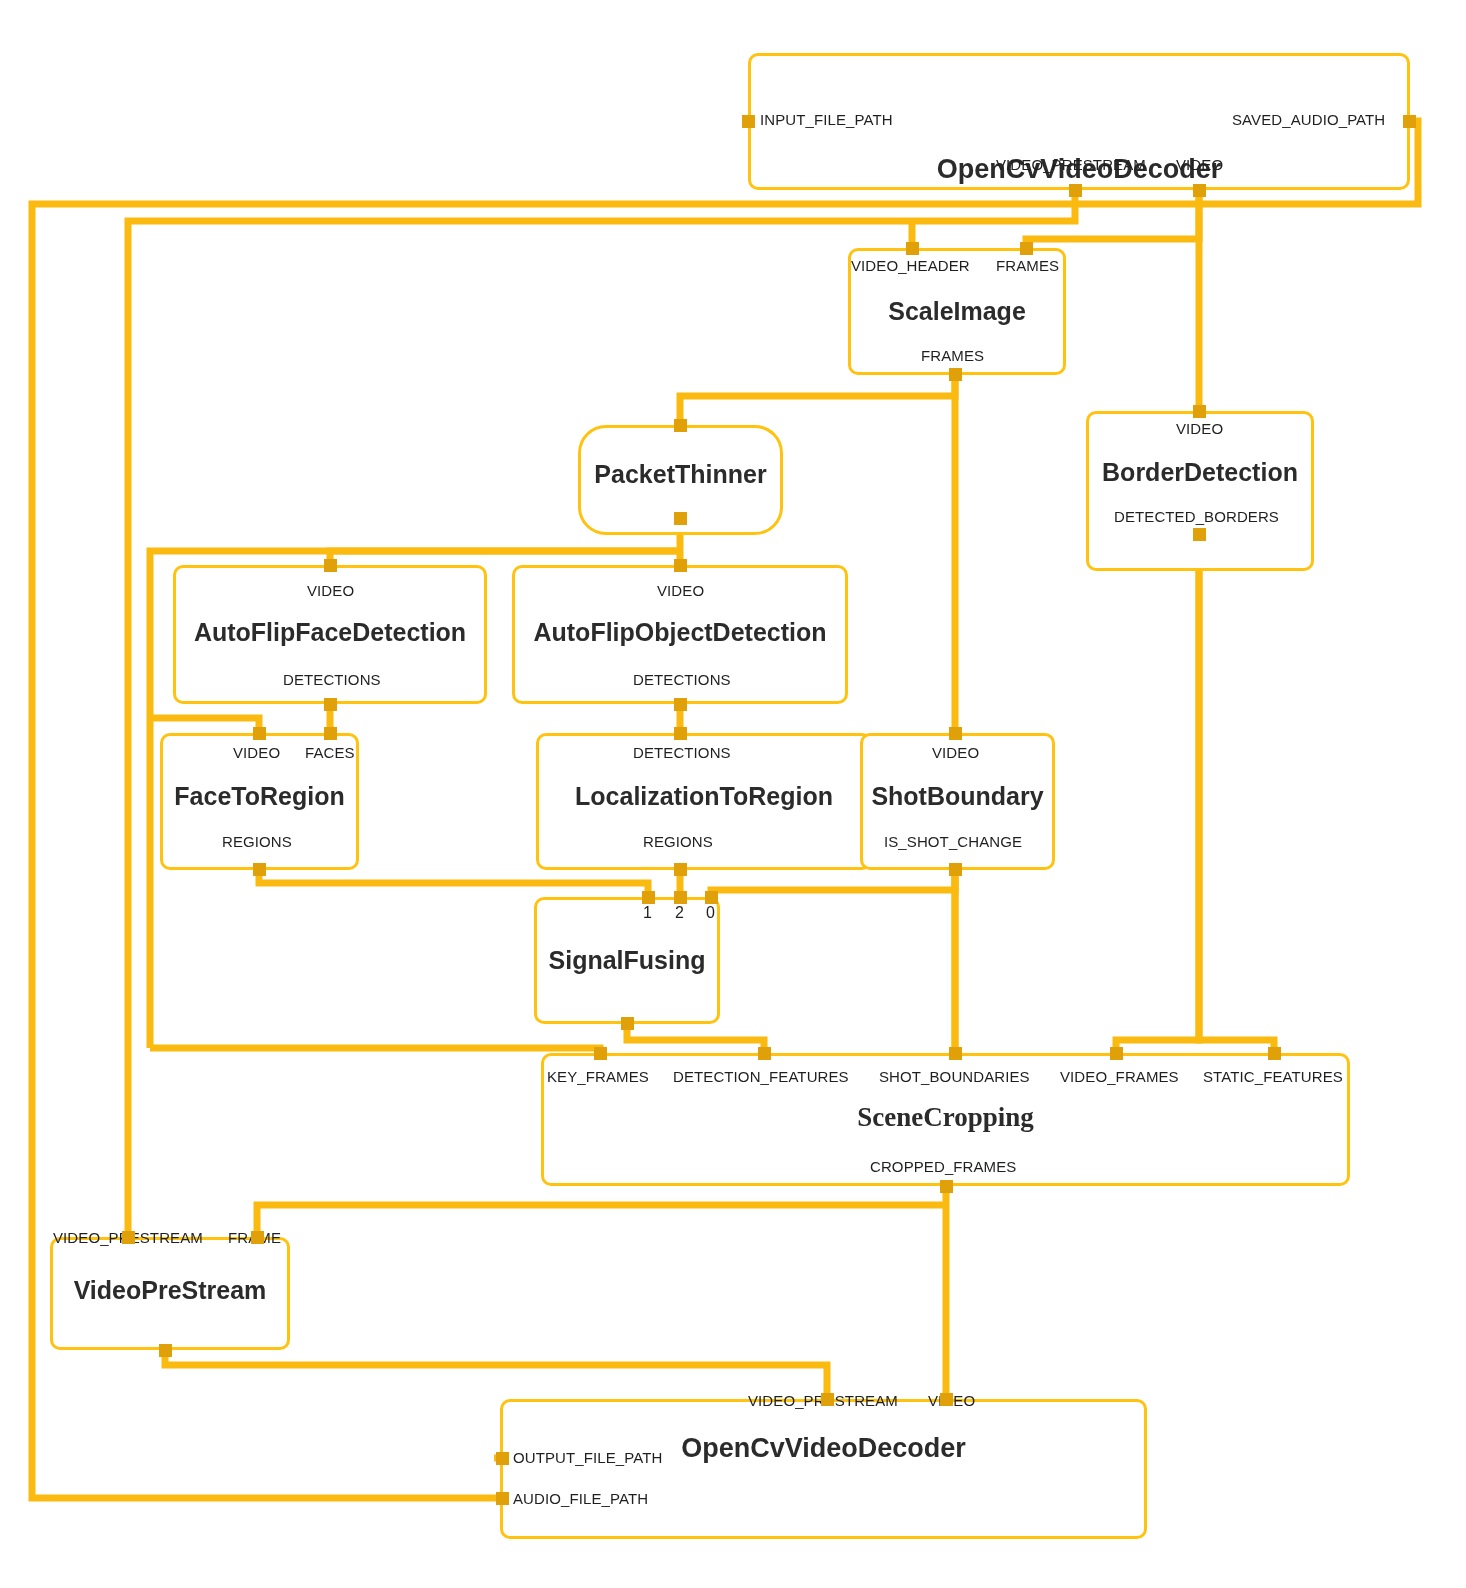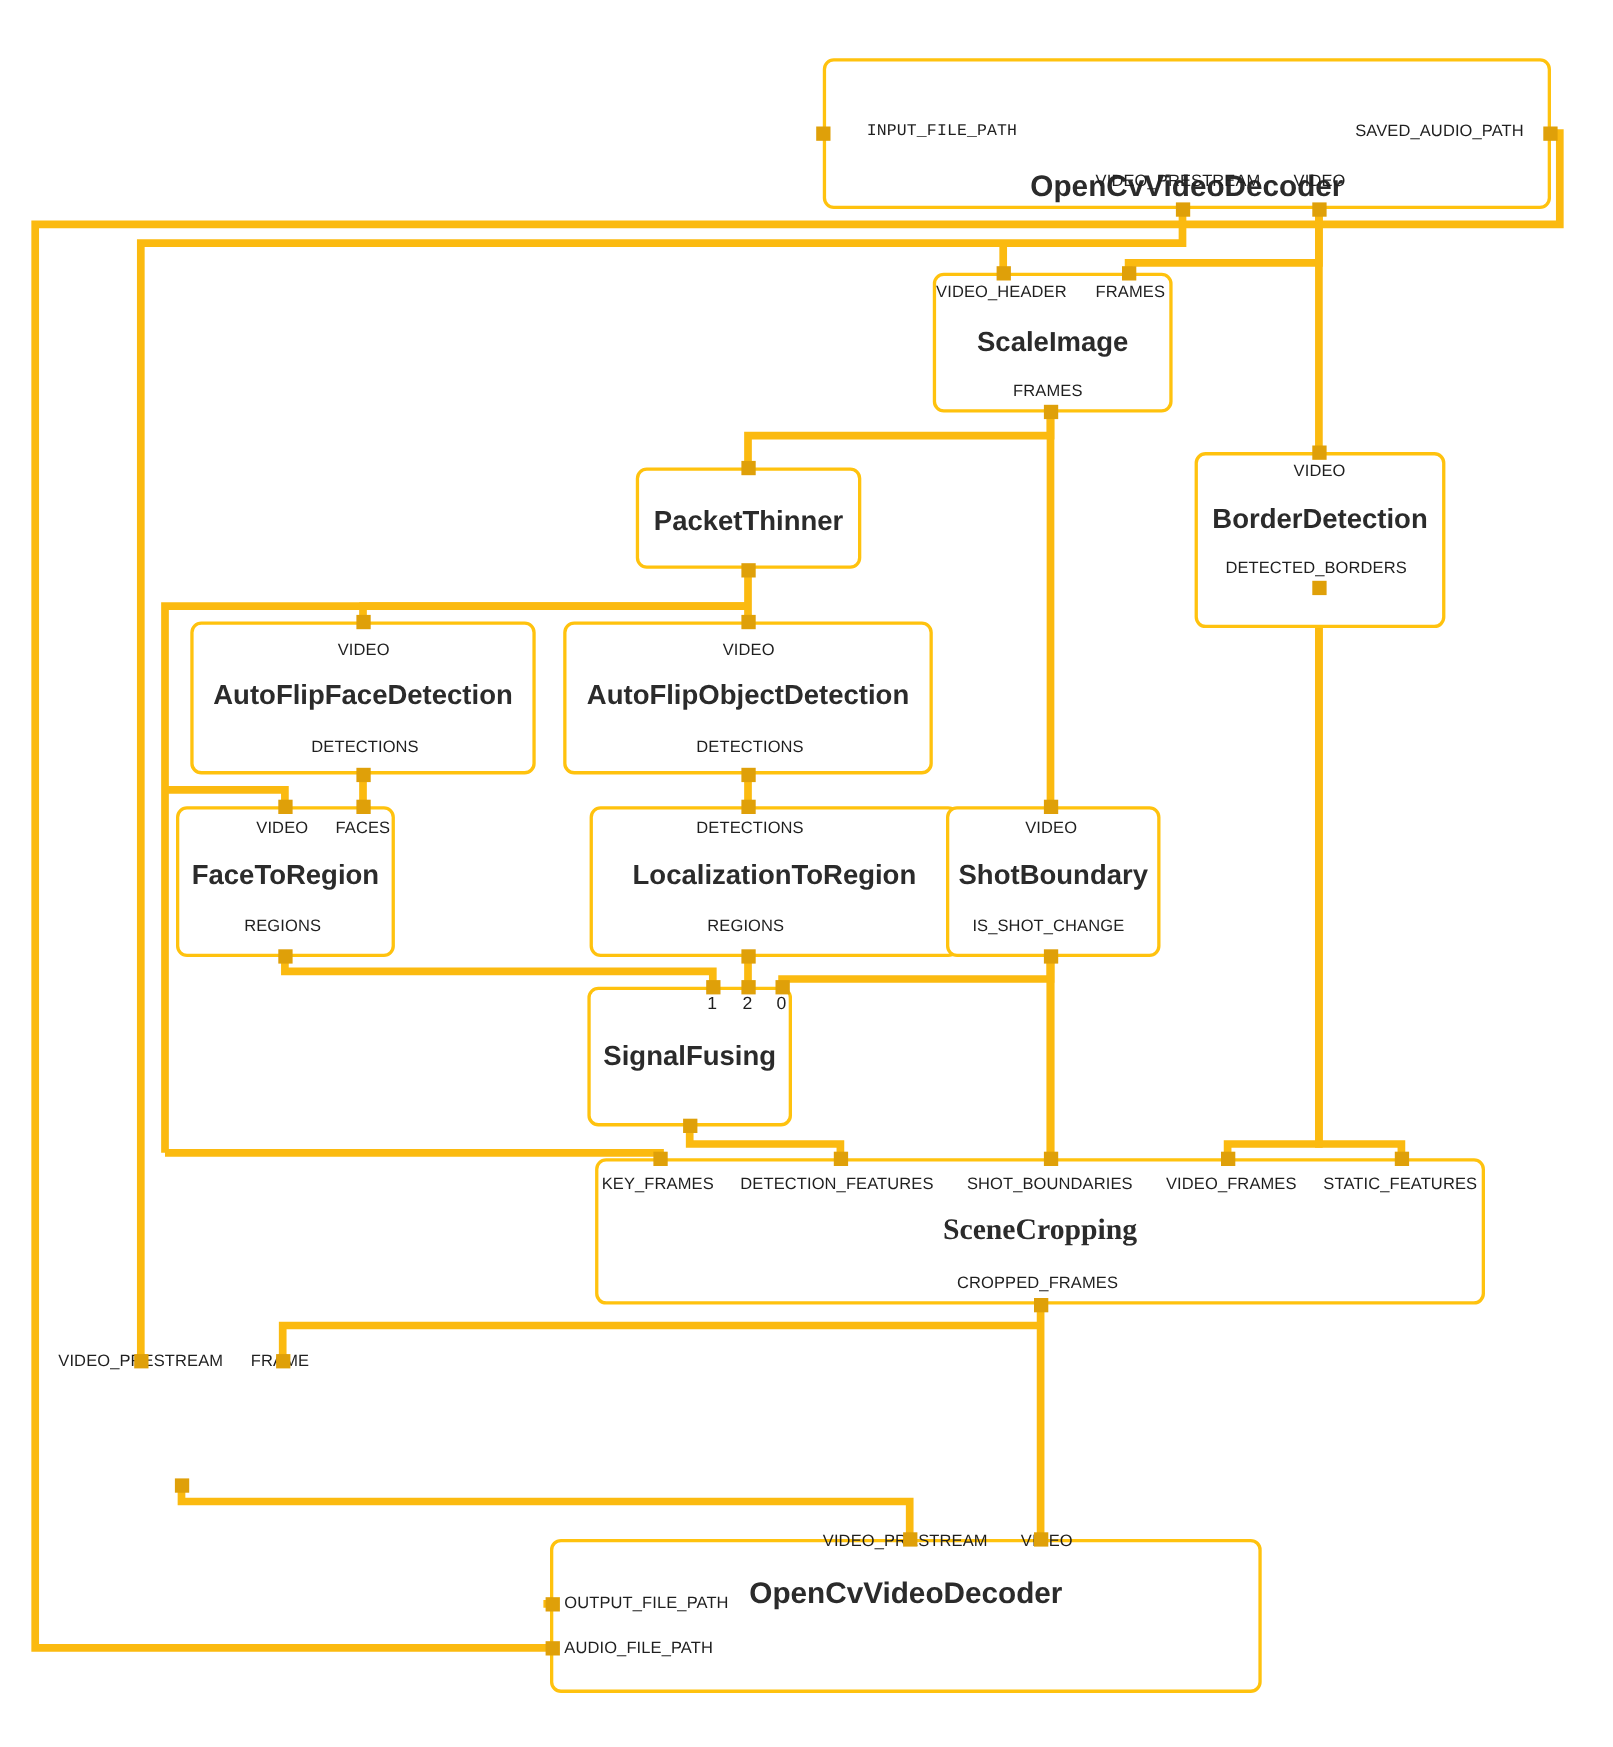--- a/index.html
+++ b/index.html
@@ -69,21 +69,21 @@
 
       <path d="M946,1205 L257,1205 L257,1237"></path>
 
       <path d="M502,1458 L494,1458"></path>
     </g>
   </svg>
 
   <div class="node" style="left:748px;top:53px;width:662px;height:137px;">
     <div class="node-title" style="top:98px;font-size:27px;">OpenCvVideoDecoder</div>
   </div>
-  <span class="port-label" style="left:788px;top:111px;font-family:Liberation Mono, monospace;">INPUT_FILE_PATH</span>
+  <span class="port-label" style="left:760px;top:111px;">INPUT_FILE_PATH</span>
   <span class="port-sq" style="left:742px;top:115px;"></span>
   <span class="port-label" style="left:1232px;top:111px;">SAVED_AUDIO_PATH</span>
   <span class="port-sq" style="left:1403px;top:115px;"></span>
   <span class="port-label" style="left:996px;top:156px;">VIDEO_PRESTREAM</span>
   <span class="port-sq" style="left:1069px;top:184px;"></span>
   <span class="port-label" style="left:1176px;top:156px;">VIDEO</span>
   <span class="port-sq" style="left:1193px;top:184px;"></span>
 
   <div class="node" style="left:848px;top:248px;width:218px;height:127px;">
     <div class="node-title" style="top:46px;font-size:25px;">ScaleImage</div>
@@ -96,21 +96,21 @@
   <span class="port-sq" style="left:949px;top:368px;"></span>
 
   <div class="node" style="left:1086px;top:411px;width:228px;height:160px;">
     <div class="node-title" style="top:44px;font-size:25px;">BorderDetection</div>
   </div>
   <span class="port-label" style="left:1176px;top:420px;">VIDEO</span>
   <span class="port-sq" style="left:1193px;top:405px;"></span>
   <span class="port-label" style="left:1114px;top:508px;">DETECTED_BORDERS</span>
   <span class="port-sq" style="left:1193px;top:528px;"></span>
 
-  <div class="node" style="left:578px;top:425px;width:205px;height:92px;">
+  <div class="node" style="left:578px;top:425px;width:205px;height:110px;border-radius:28px;">
     <div class="node-title" style="top:32px;font-size:25px;">PacketThinner</div>
   </div>
   <span class="port-sq" style="left:674px;top:419px;"></span>
   <span class="port-sq" style="left:674px;top:512px;"></span>
 
   <div class="node" style="left:173px;top:565px;width:314px;height:139px;">
     <div class="node-title" style="top:50px;font-size:25px;">AutoFlipFaceDetection</div>
   </div>
   <span class="port-label" style="left:307px;top:582px;">VIDEO</span>
   <span class="port-sq" style="left:324px;top:559px;"></span>
@@ -171,20 +171,23 @@
   <span class="port-sq" style="left:758px;top:1047px;"></span>
   <span class="port-label" style="left:879px;top:1068px;">SHOT_BOUNDARIES</span>
   <span class="port-sq" style="left:949px;top:1047px;"></span>
   <span class="port-label" style="left:1060px;top:1068px;">VIDEO_FRAMES</span>
   <span class="port-sq" style="left:1110px;top:1047px;"></span>
   <span class="port-label" style="left:1203px;top:1068px;">STATIC_FEATURES</span>
   <span class="port-sq" style="left:1268px;top:1047px;"></span>
   <span class="port-label" style="left:870px;top:1158px;">CROPPED_FRAMES</span>
   <span class="port-sq" style="left:940px;top:1180px;"></span>
 
+  <div class="node" style="left:50px;top:1237px;width:240px;height:113px;">
+    <div class="node-title" style="top:36px;font-size:25px;">VideoPreStream</div>
+  </div>
   <span class="port-label" style="left:53px;top:1229px;">VIDEO_PRESTREAM</span>
   <span class="port-sq" style="left:122px;top:1231px;"></span>
   <span class="port-label" style="left:228px;top:1229px;">FRAME</span>
   <span class="port-sq" style="left:251px;top:1231px;"></span>
   <span class="port-sq" style="left:159px;top:1344px;"></span>
 
   <div class="node" style="left:500px;top:1399px;width:647px;height:140px;">
     <div class="node-title" style="top:31px;font-size:27px;">OpenCvVideoDecoder</div>
   </div>
   <span class="port-label" style="left:748px;top:1392px;">VIDEO_PRESTREAM</span>

